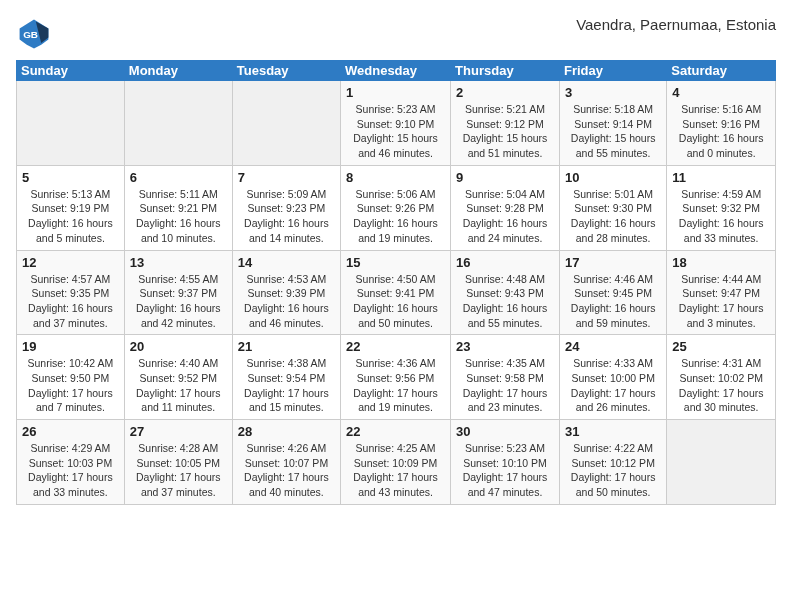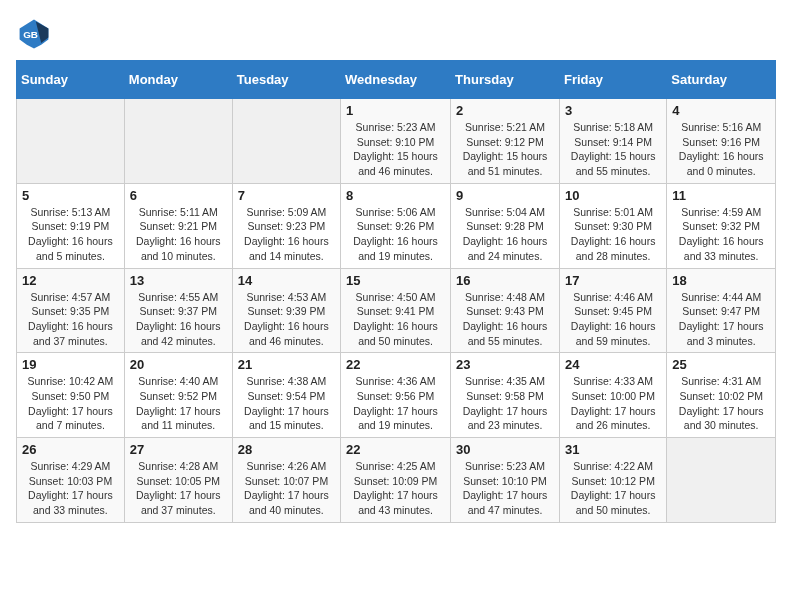--- a/index.html
+++ b/index.html
@@ -43,21 +43,21 @@
       color: #333;
     }
     .calendar {
       width: 100%;
       border-collapse: collapse;
       font-size: 11px;
     }
     .calendar thead tr th {
       background: #2e7bc4;
       color: #fff;
-      padding: 11px 4px;
+      padding: 2px 4px;
       text-align: left;
       font-size: 13px;
       font-weight: bold;
       border: 1px solid #2e7bc4;
     }
     .calendar tbody tr td {
       vertical-align: top;
       border: 1px solid #ccc;
       padding: 4px 5px;
       width: 113px;
@@ -89,20 +89,21 @@
 
 <div class="header">
   <div class="logo">
     <svg class="logo-icon" viewBox="0 0 40 40">
       <polygon points="20,4 36,14 36,26 28,32 20,36 12,32 4,26 4,14" fill="#2e7bc4"></polygon>
       <polygon points="22,6 36,14 36,24 28,30" fill="#1a3a5c"></polygon>
       <text x="8" y="24" font-size="11" fill="white" font-weight="bold">GB</text>
     </svg>
   </div>
   <div class="title-block">
+    <div class="subtitle">Vaendra, Paernumaa, Estonia</div>
   </div>
 </div>
 
 <table class="calendar">
   <thead>
     <tr>
     <th>Sunday</th>
         <th>Monday</th>
         <th>Tuesday</th>
         <th>Wednesday</th>

